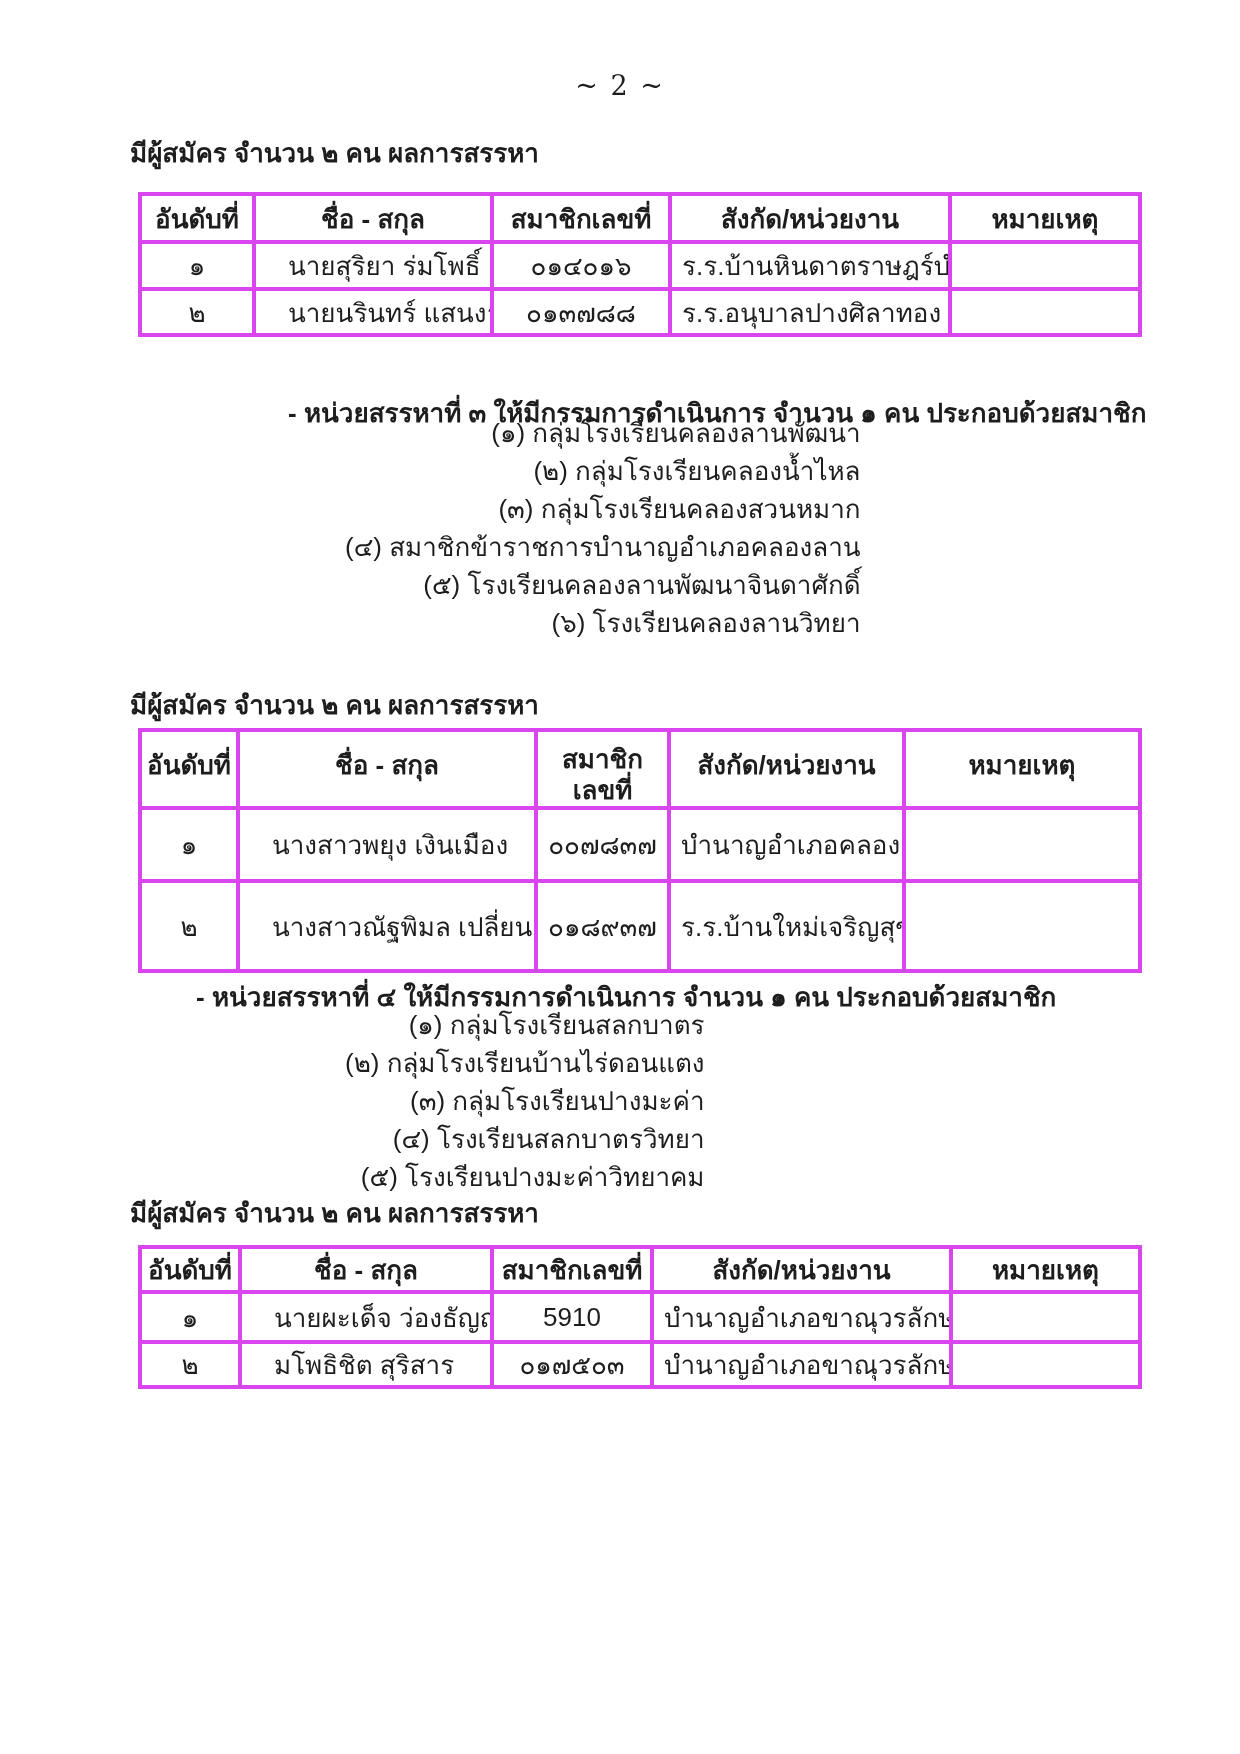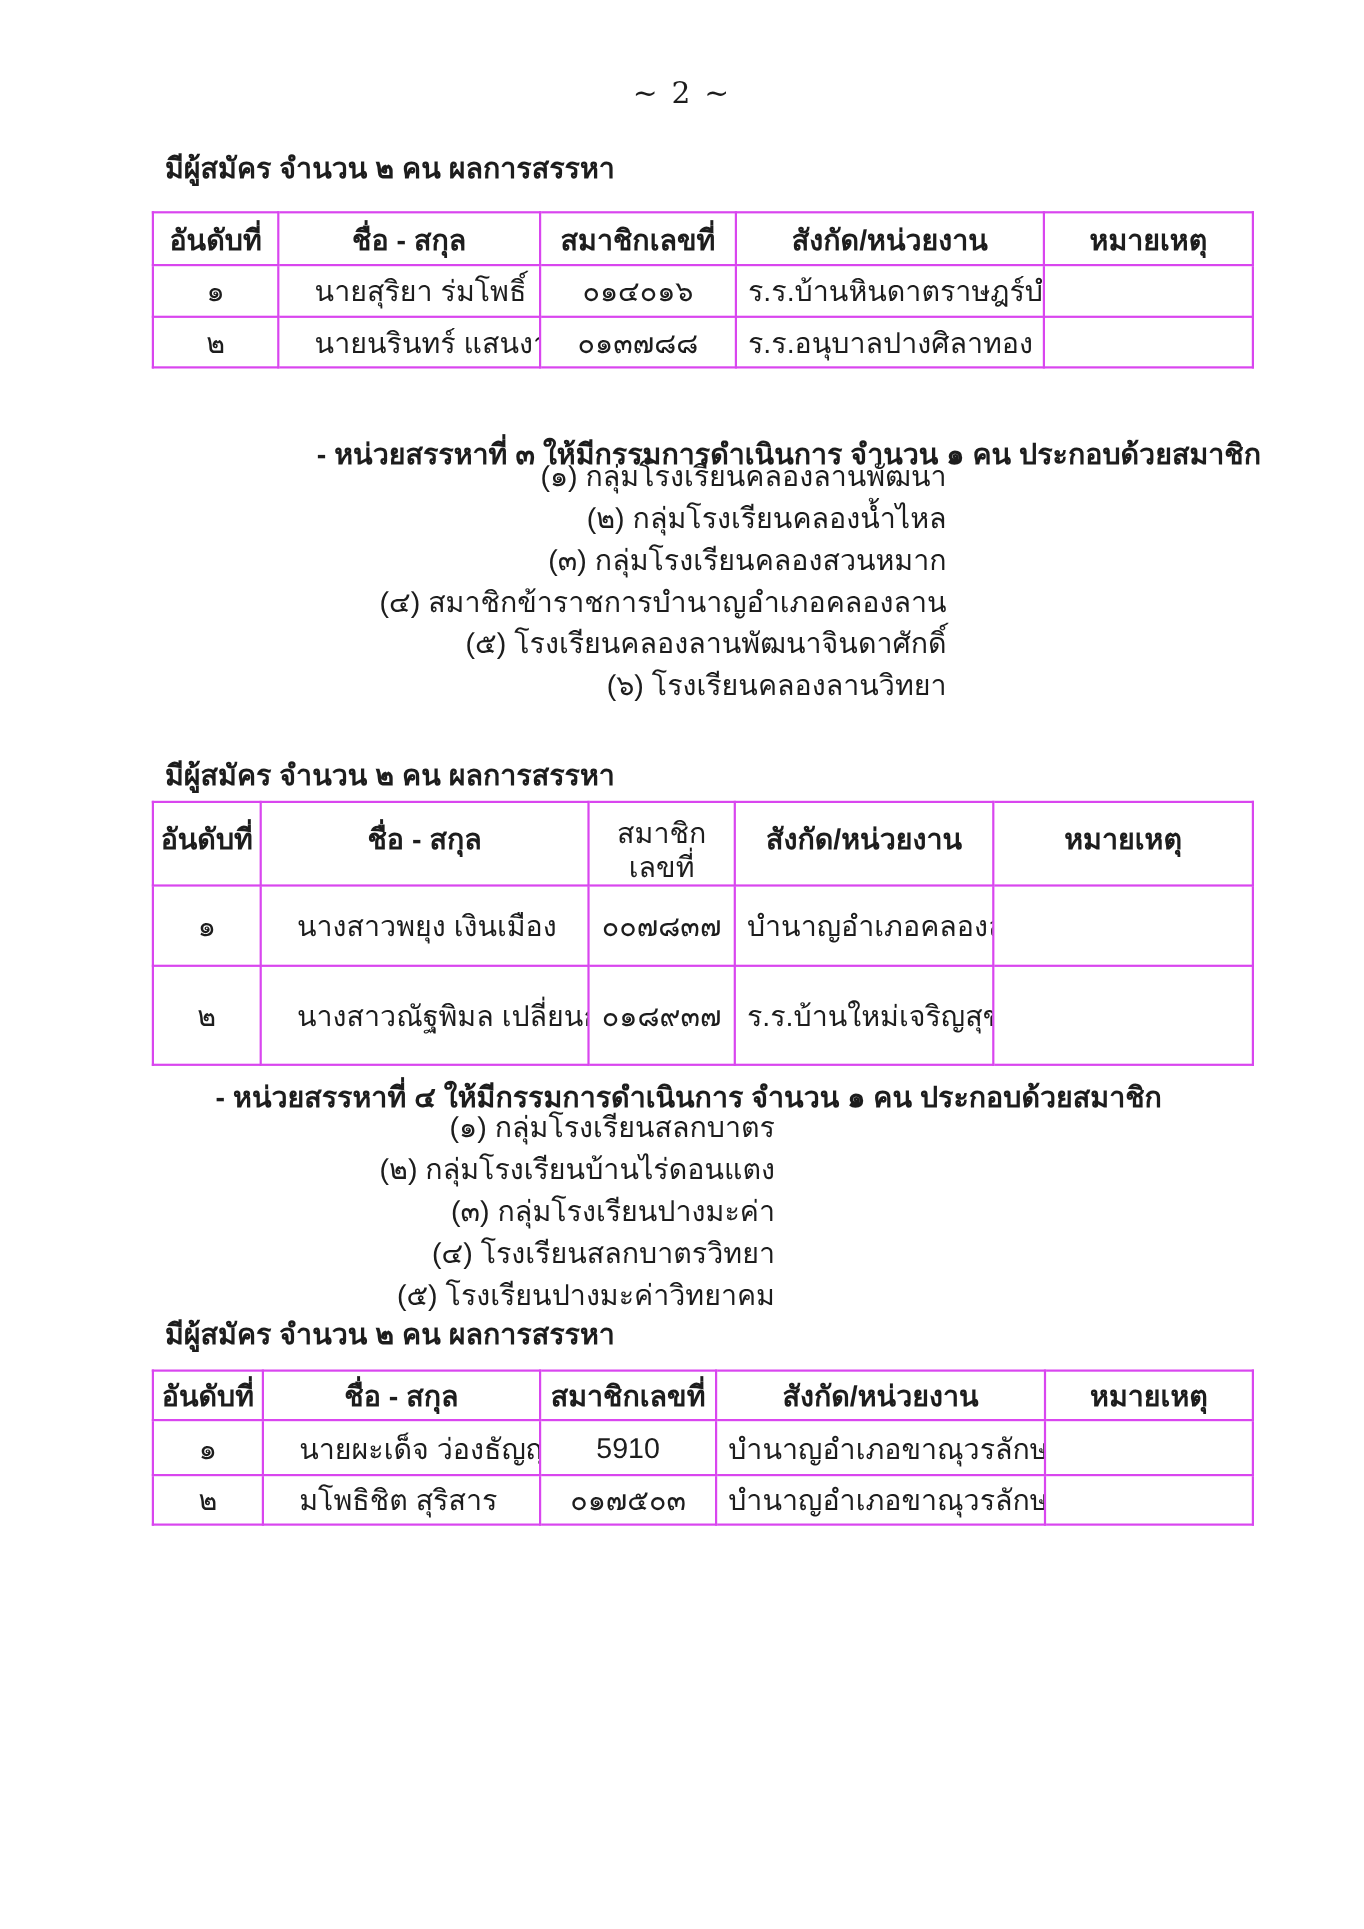--- a/index.html
+++ b/index.html
@@ -24,21 +24,20 @@
     font-family: "DejaVu Serif", "Liberation Serif", serif;
     font-size: 27px;
     letter-spacing: 2px;
   }
   .applicants-heading {
     position: absolute;
     left: 130px;
     font-weight: bold;
     font-size: 26px;
     white-space: nowrap;
-    margin-left: 20px;
   }
   .unit-heading {
     position: absolute;
     font-weight: bold;
     font-size: 26px;
     white-space: nowrap;
   }
   .member-list {
     position: absolute;
     left: 345px;
@@ -53,35 +52,35 @@
   table.doc-table {
     position: absolute;
     left: 138px;
     width: 1000px;
     border-collapse: collapse;
     table-layout: fixed;
     font-size: 26px;
     color: #1d1d1d;
   }
   table.doc-table th, table.doc-table td {
-    border: 2px solid #d946ef;
+    border: 4px solid #d946ef;
     vertical-align: middle;
     overflow: hidden;
   }
   table.doc-table th {
     font-weight: bold;
     text-align: center;
   }
   td.c-rank, td.c-member { text-align: center; }
   td.c-name { text-align: left; padding-left: 32px; white-space: nowrap; }
   td.c-affil { text-align: left; padding-left: 10px; white-space: nowrap; }
   
   table.t2 th { vertical-align: top; padding-top: 12px; }
   table.t2 th.th-member2 { padding-top: 12px; }
-  table.t2 th .hdr-line { line-height: 31px; font-weight: normal; }
+  table.t2 th .hdr-line { line-height: 31px; font-weight: bold; }
 </style>
 </head>
 <body>
 
 <div class="page">
 
   <div class="page-number">~ 2 ~</div>
 
   <div class="applicants-heading" style="top:132px;">มีผู้สมัคร จำนวน ๒ คน ผลการสรรหา</div>
 

